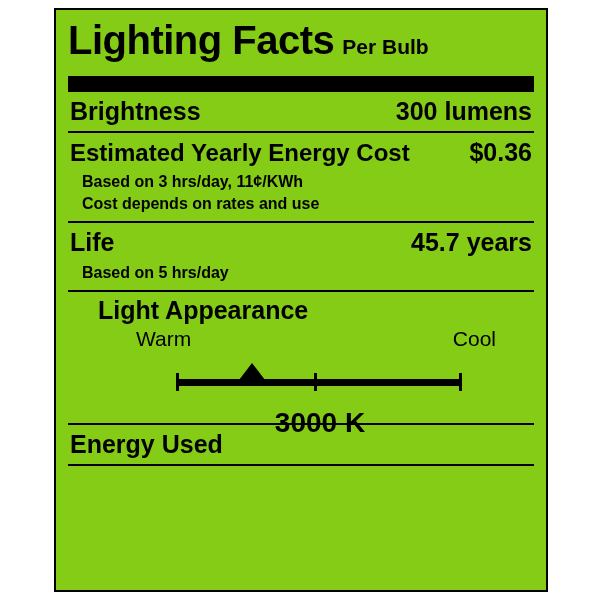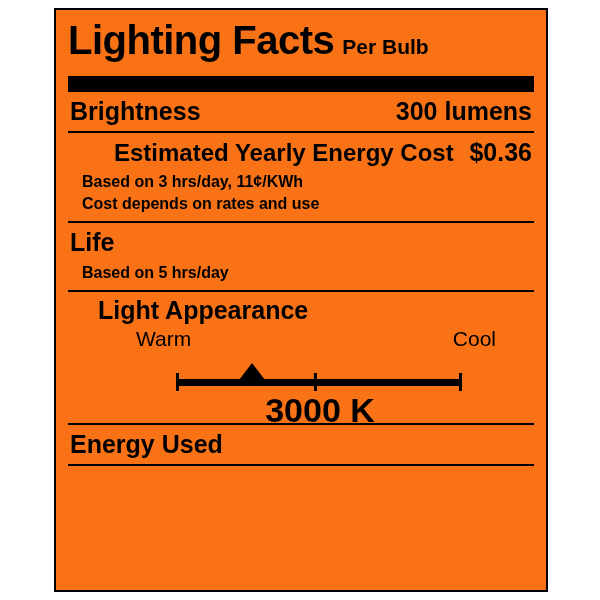--- a/index.html
+++ b/index.html
@@ -16,21 +16,21 @@
   }
 
   .label-wrap {
     position: absolute;
     left: 54px;
     top: 8px;
     width: 494px;
     height: 584px;
     border: 2px solid #000000;
     box-sizing: border-box;
-    background: #f97316;
+    background: #84cc16;
   }
 
   .inner {
     position: absolute;
     left: 10px;
     right: 10px;
     top: 6px;
   }
 
   
@@ -84,21 +84,20 @@
     font-size: 16px;
     font-weight: bold;
     padding: 2px 4px 2px 16px;
   }
 
   .energy-row {
     display: flex;
     justify-content: space-between;
     align-items: baseline;
     padding: 5px 4px 4px 4px;
-    margin-left: 44px;
   }
   .energy-label {
     font-size: 24px;
     font-weight: bold;
   }
   .energy-value {
     font-size: 25px;
     font-weight: bold;
     margin-left: 10px;
   }
@@ -148,25 +147,25 @@
     left: 50%;
     margin-left: -76px;
     width: 0;
     height: 0;
     border-left: 13px solid transparent;
     border-right: 13px solid transparent;
     border-bottom: 17px solid #000000;
   }
   .scale-value {
     position: absolute;
-    top: 34px;
+    top: 50px;
     left: 0;
     right: 0;
     text-align: center;
-    font-size: 34px;
+    font-size: 28px;
     font-weight: bold;
     padding-left: 10px;
   }
 </style>
 </head>
 <body>
 
 <div class="label-wrap">
   <div class="inner">
 
@@ -188,20 +187,21 @@
       <span class="energy-label">Estimated Yearly Energy Cost</span>
       <span class="energy-value">$0.36</span>
     </div>
     <div class="subrow">Based on 3 hrs/day, 11¢/KWh</div>
     <div class="subrow">Cost depends on rates and use</div>
 
     <div class="rule" style="margin-top:6px;"></div>
 
     <div class="row">
       <span class="row-label">Life</span>
+      <span class="row-value">45.7 years</span>
     </div>
     <div class="subrow">Based on 5 hrs/day</div>
 
     <div class="rule" style="margin-top:6px;"></div>
 
     <div class="appearance-block">
       <div class="appearance-title">Light Appearance</div>
       <div class="scale-ends">
         <span>Warm</span>
         <span>Cool</span>

